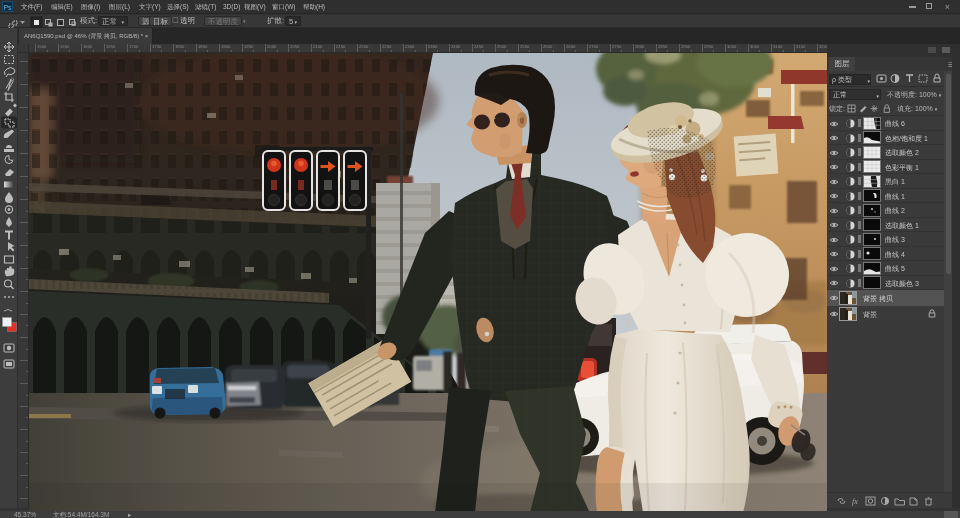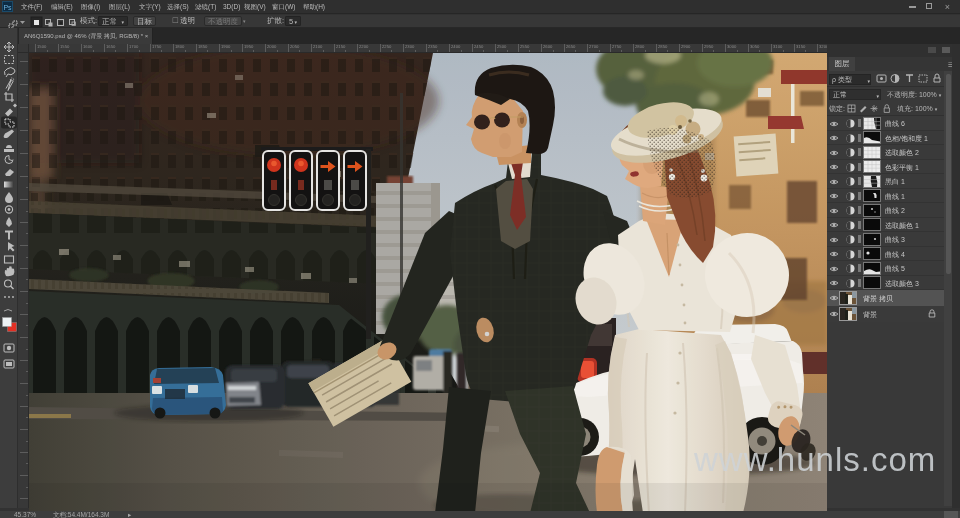--- a/index.html
+++ b/index.html
@@ -64,21 +64,21 @@
       <rect x="39.5" y="3.5" width="5" height="5" fill="none" stroke="#b0b0b0"></rect>
         <rect x="42.5" y="6.5" width="4" height="4" fill="#b0b0b0"></rect>
       <rect x="51.5" y="3.5" width="6" height="6" fill="none" stroke="#b0b0b0"></rect>
         <rect x="53.5" y="5.5" width="3" height="3" fill="#222"></rect>
       <rect x="63.5" y="3.5" width="5" height="5" fill="none" stroke="#b0b0b0"></rect>
         <rect x="66" y="6" width="3.5" height="3.5" fill="none" stroke="#b0b0b0" stroke-width="0.8"></rect>
     </svg>
     <span class="ob" style="left:80px">模式:</span>
     <span class="ob obbox" style="left:98px;width:30px">正常 <span style="float:right;font-size:5px">▾</span></span>
     <span class="ob obbtn" style="left:138px">源</span>
-    <span class="ob obbtn" style="left:133px">目标</span>
+    <span class="ob obbtn" style="left:149px">目标</span>
     <span class="ob" style="left:172px;color:#888">☐</span>
     <span class="ob" style="left:180px">透明</span>
     <span class="ob obbtn" style="left:204px;color:#787878">不透明度</span>
     <span class="ob" style="left:243px;font-size:5px;color:#888">▾</span>
     <span class="ob" style="left:267px">扩散:</span>
     <span class="ob obbox" style="left:285px;width:16px">5 <span style="float:right;font-size:5px">▾</span></span>
   </div>
   <div id="tabbar">
     <div id="tab">AN6Q1590.psd @ 46% (背景 拷贝, RGB/8) *  ×</div>
   </div>
@@ -892,23 +892,35 @@
           <rect x="5" y="2" width="3" height="10" fill="#1e2019"></rect>
         </svg>
 <span style="position:absolute;left:36px;top:4px;font-size:7px;color:#c6c6c6">背景</span>
 <svg width="8" height="9" style="position:absolute;left:101px;top:3px">
           <path d="M2,4 v-1.2 a2,2 0 0,1 4,0 V4 m-4.8,0 h5.6 v4 h-5.6 z" fill="none" stroke="#b8b8b8" stroke-width="0.9"></path>
         </svg>
       </div>
 <div class="abs" style="left:117px;top:27px;width:8px;height:435px;background:#404040"></div>
 <div class="abs" style="left:118.5px;top:30px;width:5px;height:200px;background:#555;border-radius:2px"></div>
 <div class="abs" style="left:125px;top:27px;width:8px;height:435px;background:#393939"></div>
+<div class="abs" style="left:0;top:448px;width:133px;height:16px;background:#3a3a3a;border-top:1px solid #323232">
+<svg width="120" height="12" style="position:absolute;left:8px;top:2px">
+<path d="M3,6 a2.5,2.5 0 0,1 5,0 m-3,0 a2.5,2.5 0 0,0 5,0" fill="none" stroke="#aaa" stroke-width="0.9"></path>
+<text x="17" y="9" font-size="8" fill="#aaa" font-style="italic" font-family="Liberation Serif">fx</text>
+<rect x="31" y="2" width="9" height="8" fill="none" stroke="#aaa" stroke-width="0.9"></rect>
+          <circle cx="35.5" cy="6" r="2.2" fill="none" stroke="#aaa" stroke-width="0.9"></circle>
+<circle cx="50" cy="6" r="3.6" fill="none" stroke="#aaa" stroke-width="0.9"></circle>
+          <path d="M50,2.4 a3.6,3.6 0 0,1 0,7.2 z" fill="#aaa"></path>
+<path d="M60,4 h3 l1.5,1.5 h5 v4.5 h-9.5 z" fill="none" stroke="#aaa" stroke-width="0.9"></path>
+<path d="M75,3 h5 l2,2 v5 h-7 z M80,3 v2 h2" fill="none" stroke="#aaa" stroke-width="0.9"></path>
+<path d="M90,4 h7 M91,4 v6 h5 v-6 M92.5,2.8 h2" fill="none" stroke="#aaa" stroke-width="0.9"></path>
+</svg>
+      </div>
 <div class="abs" style="left:0;top:464px;width:133px;height:0px;background:#333"></div>
     </div>
   <div id="paneledge"></div>
   <div id="statusbar">
       <span style="position:absolute;left:14px">45.37%</span>
       <span style="position:absolute;left:53px">文档:54.4M/164.3M</span>
       <span style="position:absolute;left:128px">▸</span>
       <span style="position:absolute;right:2px;top:0px;width:14px;height:7px;background:#565656"></span>
     </div>
-  <div id="wm">www.hunls.com</div>
 </div>
 
 </body></html>

